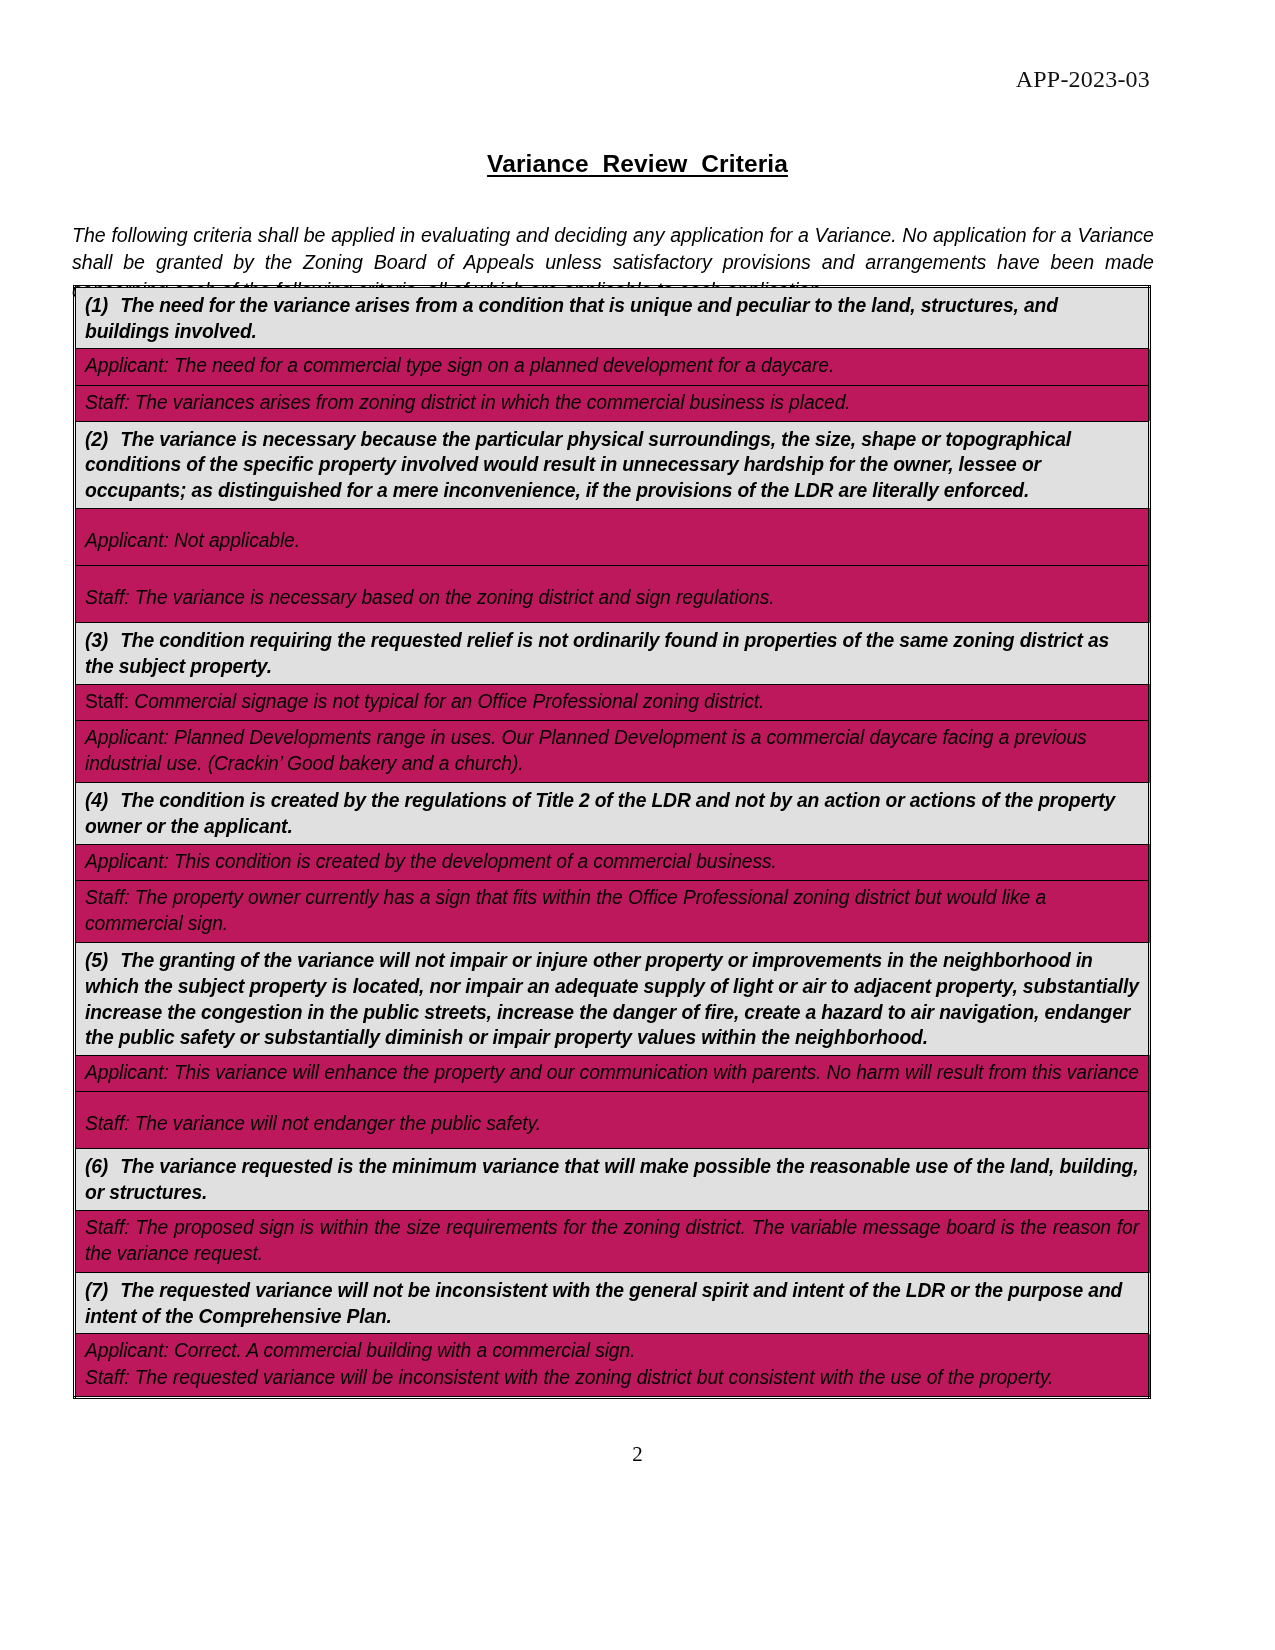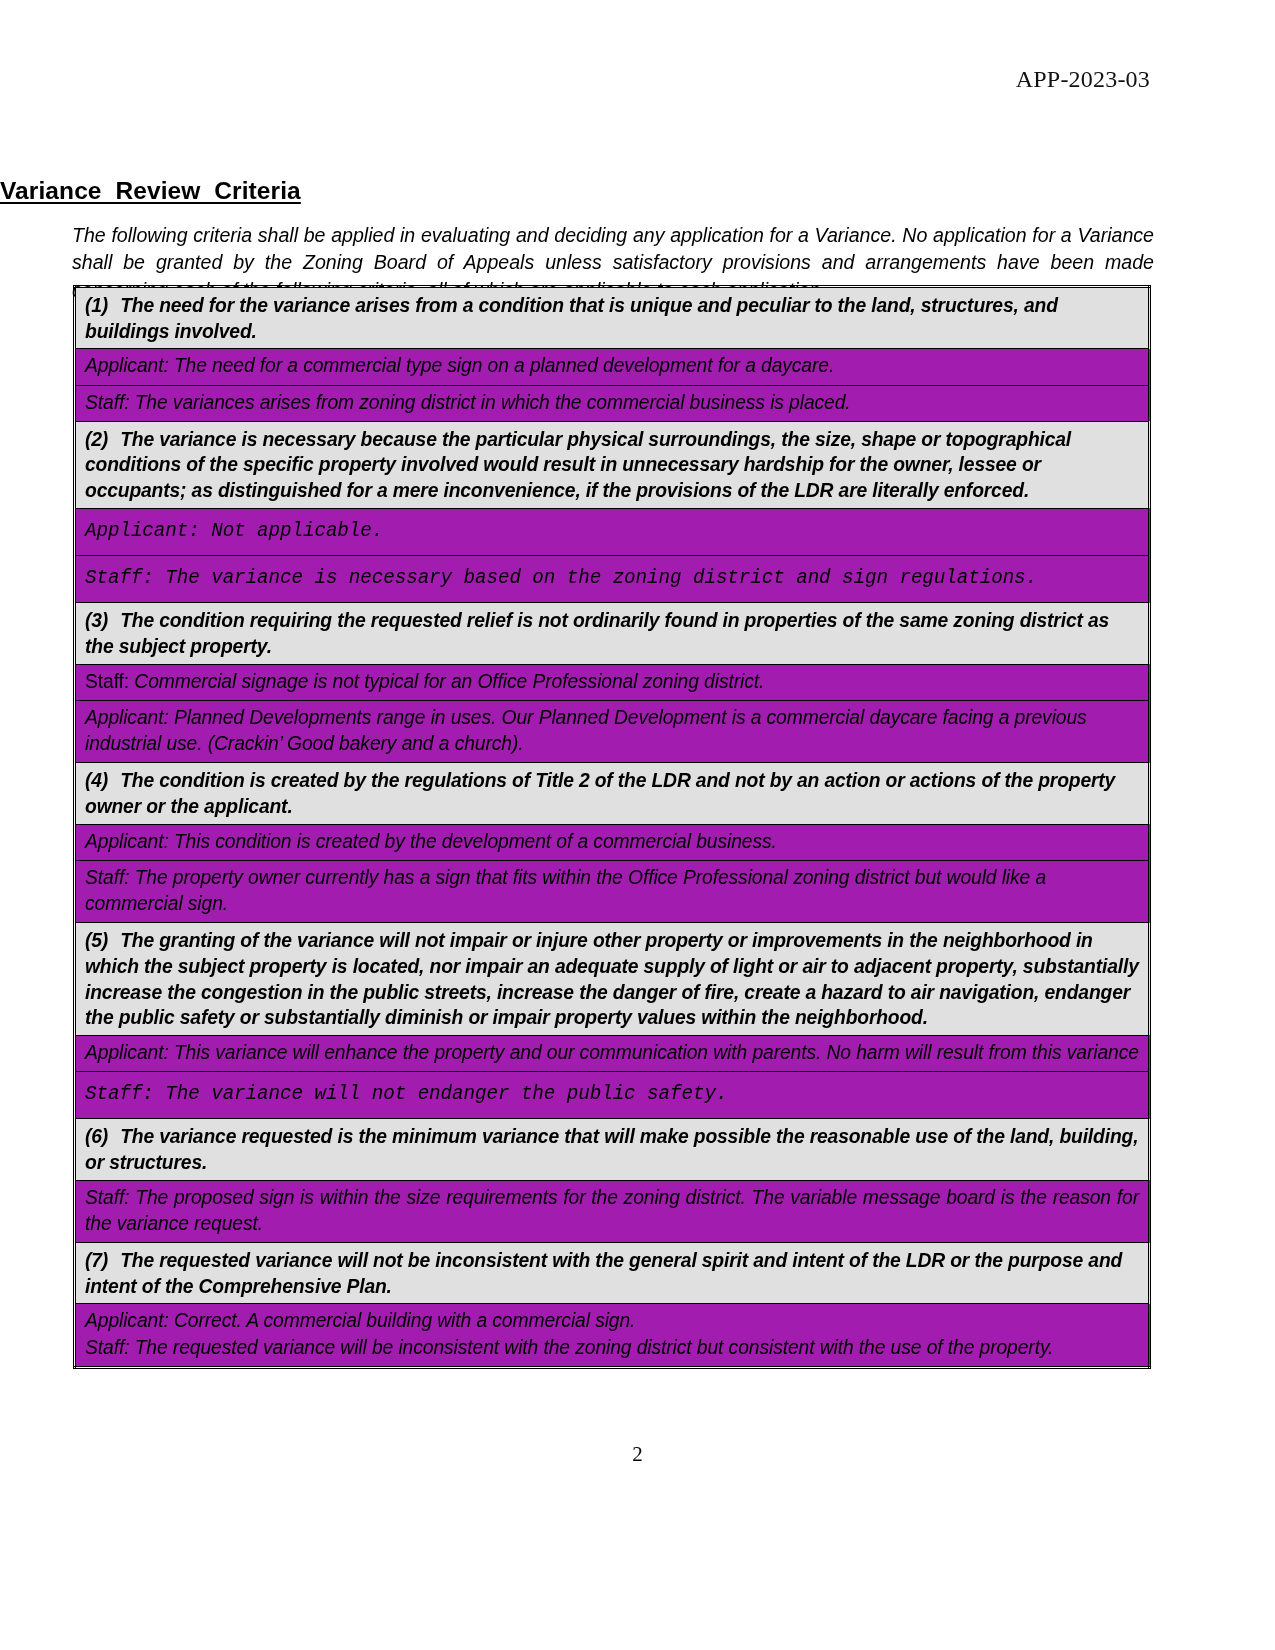--- a/index.html
+++ b/index.html
@@ -35,25 +35,24 @@
     color: #111;
     white-space: nowrap;
   }
 
   
   .doc-title {
     position: absolute;
     top: 150px;
     left: 0;
     width: 1275px;
-    text-align: left;
+    text-align: center;
     font-size: 24.5px;
     font-weight: bold;
     letter-spacing: 0.1px;
-    margin-top: 27px;
   }
   .doc-title span {
     text-decoration: underline;
     text-underline-offset: 3px;
     white-space: pre;
   }
 
   
   .intro {
     position: absolute;
@@ -98,25 +97,25 @@
     line-height: 1.33;
     letter-spacing: -0.15px;
     padding-top: 5px;
     padding-bottom: 4px;
   }
   td.criterion .num {
     display: inline;
     padding-right: 12px;
   }
   td.response {
-    background: #a21caf;
+    background: #be185d;
     font-style: italic;
     letter-spacing: -0.1px;
   }
-  td.response.tall   { padding-top: 9px;  padding-bottom: 11px; font-family: Liberation Mono, monospace; }
+  td.response.tall   { padding-top: 19px;  padding-bottom: 11px; }
   td.response.justy  { text-align: justify; text-justify: inter-word; }
   td.response .upright { font-style: normal; }
   td.response .line  { display: block; }
 
   
   .page-number {
     position: absolute;
     top: 1442px;
     left: 0;
     width: 1275px;

